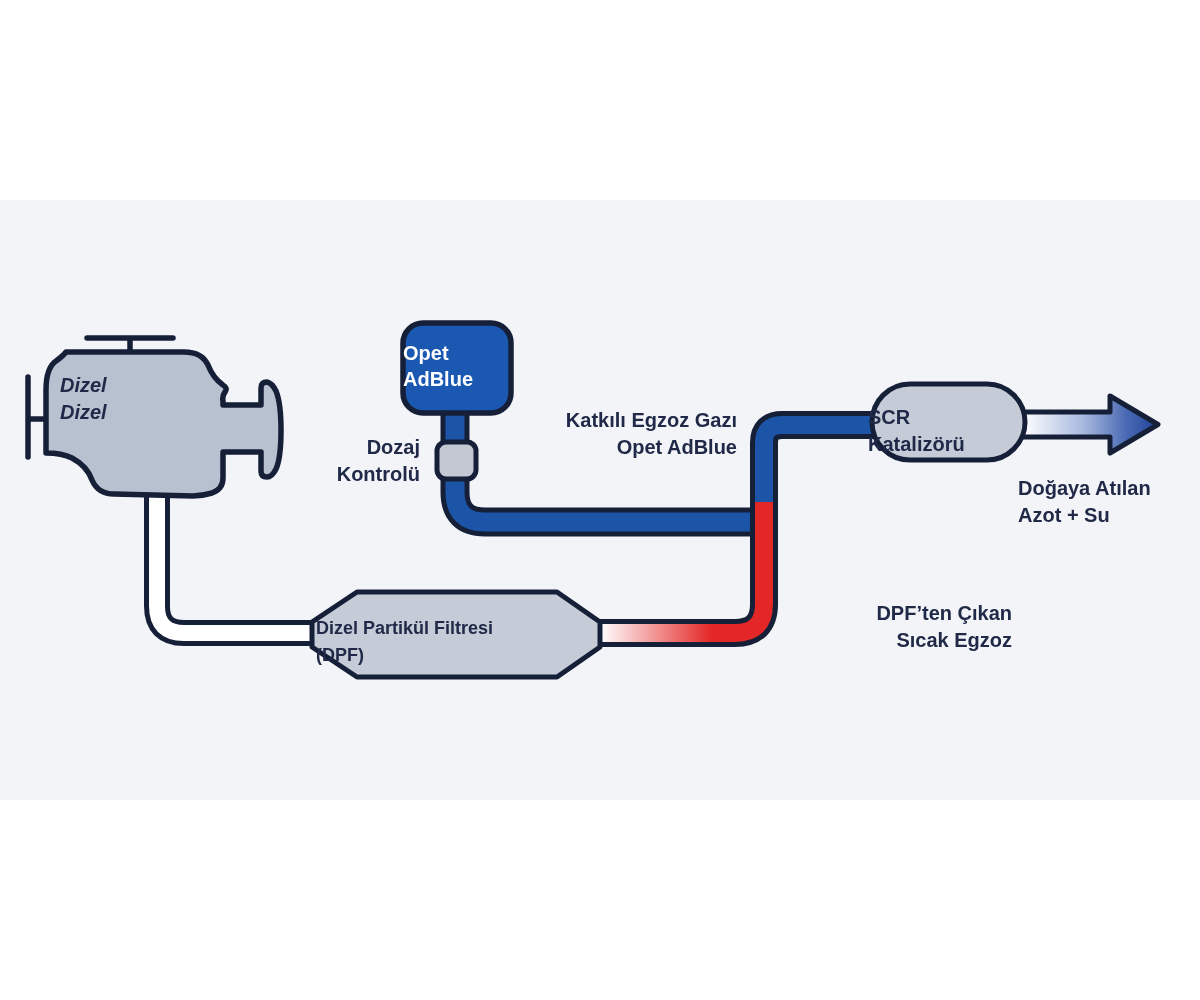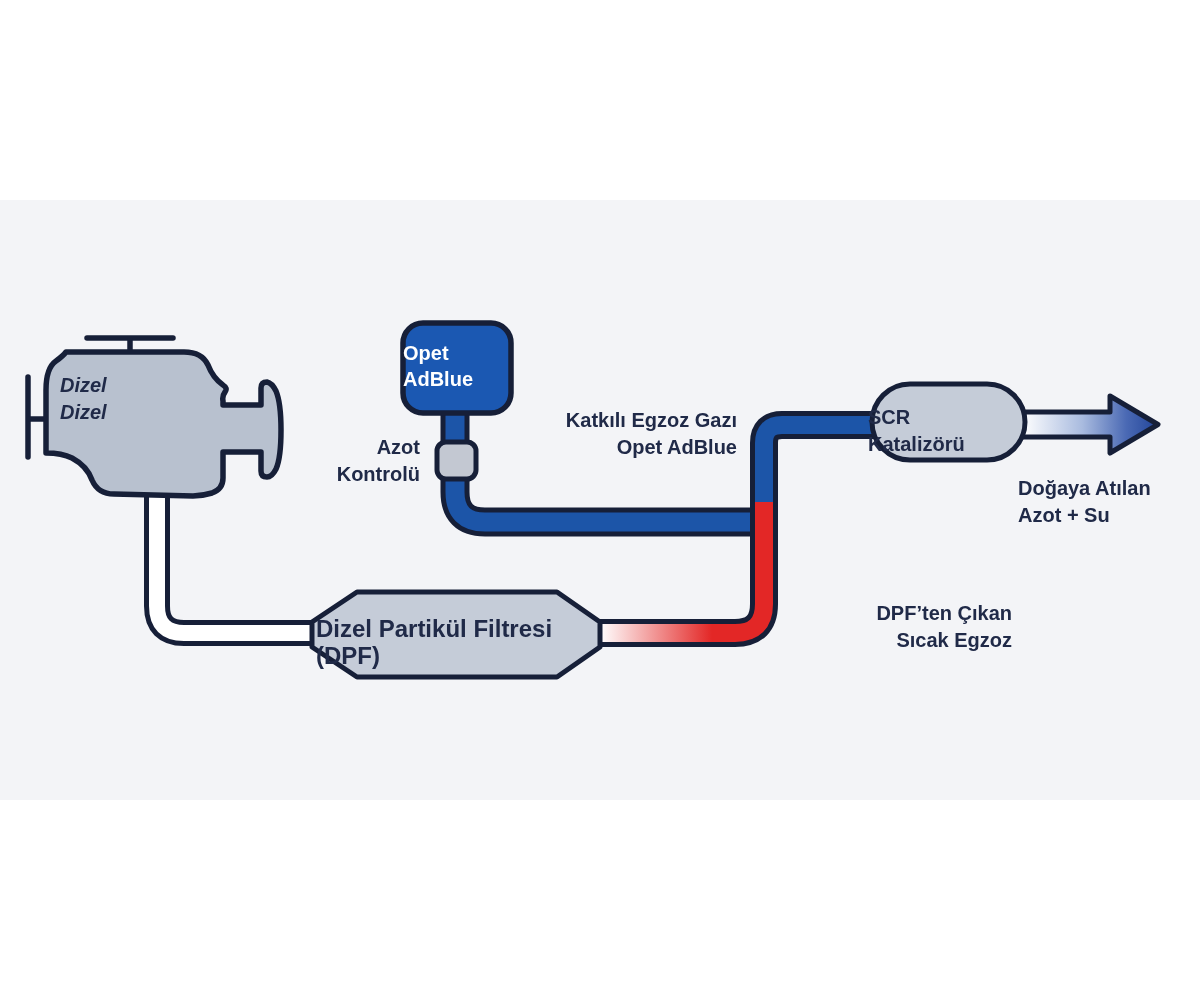--- a/index.html
+++ b/index.html
@@ -18,21 +18,21 @@
     font-size: 20px;
     line-height: 27px;
     color: #202a48;
     white-space: nowrap;
   }
   .label span { display: block; }
   .label.center { text-align: left; }
   .label.right  { text-align: right; }
   .label.left   { text-align: right; }
   .label.on-blue { color: #ffffff; font-size: 20px; line-height: 26px; }
-  .label.dpf-size { font-size: 24px; }
+  .label.dpf-size { font-size: 18px; }
 </style>
 </head>
 <body>
 
 <div class="stage">
 
   <svg width="1200" height="1000" viewBox="0 0 1200 1000">
     <defs>
       <linearGradient id="redGrad" gradientUnits="userSpaceOnUse" x1="600" y1="0" x2="712" y2="0">
         <stop offset="0" stop-color="#ffffff"></stop>
@@ -88,21 +88,21 @@
     <span>Dizel</span>
     <span>Dizel</span>
   </div>
 
   <div class="label center on-blue" style="left:403px; top:340px; width:108px;">
     <span>Opet</span>
     <span>AdBlue</span>
   </div>
 
   <div class="label right" style="left:278px; top:434px; width:142px;">
-    <span>Azot</span>
+    <span>Dozaj</span>
     <span>Kontrolü</span>
   </div>
 
   <div class="label right" style="left:497px; top:407px; width:240px;">
     <span>Katkılı Egzoz Gazı</span>
     <span>Opet AdBlue</span>
   </div>
 
   <div class="label center" style="left:868px; top:396px; width:160px;margin-top:8px;">
     <span>SCR</span>

